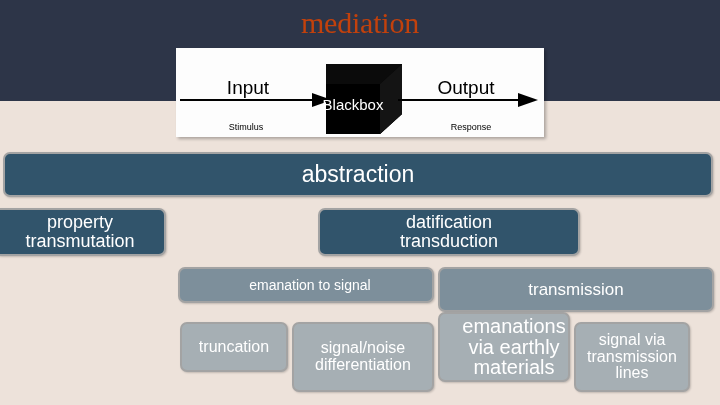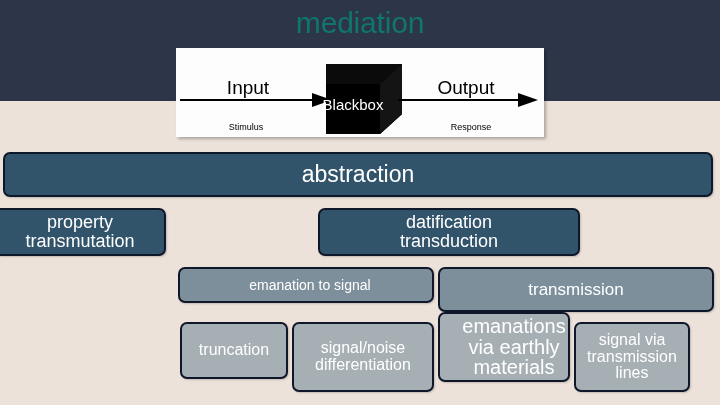--- a/index.html
+++ b/index.html
@@ -23,44 +23,44 @@
     left: 0; top: 0;
     width: 720px;
     height: 101px;
     background: #2D3548;
   }
   .slide-title {
     position: absolute;
     left: 0; top: 6px;
     width: 720px;
     text-align: center;
-    color: #0f766e;
+    color: #c2410c;
     font-size: 30px;
     font-weight: 400;
     letter-spacing: -0.2px;
     line-height: 34px;
-    font-family: Liberation Sans, sans-serif;
+    font-family: Liberation Serif, serif;
   }
   
   .blackbox-figure {
     position: absolute;
     left: 176px;
     top: 48px;
     width: 368px;
     height: 89px;
     background: #FDFDFD;
     box-shadow: 2px 2px 3px rgba(0,0,0,0.28);
     overflow: hidden;
   }
   .bb-svg { display: block; }
   
   .node {
     position: absolute;
     box-sizing: border-box;
-    border: 2px solid #0f172a;
+    border: 2px solid #a3a3a3;
     border-radius: 7px;
     color: #FFFFFF;
     display: flex;
     align-items: center;
     justify-content: center;
     text-align: center;
     line-height: 1.04;
     font-family: "Liberation Sans", sans-serif;
     font-weight: 400;
     box-shadow: 1px 1px 2px rgba(0,0,0,0.18);
@@ -87,21 +87,21 @@
   #n-emanation-signal {
     left: 178px; top: 267px; width: 256px; height: 36px;
     font-size: 14px;
     padding-left: 12px;
   }
   #n-transmission {
     left: 438px; top: 267px; width: 276px; height: 45px;
     font-size: 17px;
   }
   #n-truncation {
-    left: 180px; top: 322px; width: 108px; height: 57px;
+    left: 180px; top: 322px; width: 108px; height: 50px;
     font-size: 16px;
   }
   #n-signal-noise {
     left: 292px; top: 322px; width: 142px; height: 70px;
     font-size: 16px;
     justify-content: center;
   }
   #n-emanations-earthly {
     left: 438px; top: 312px; width: 132px; height: 70px;
     font-size: 20px;

